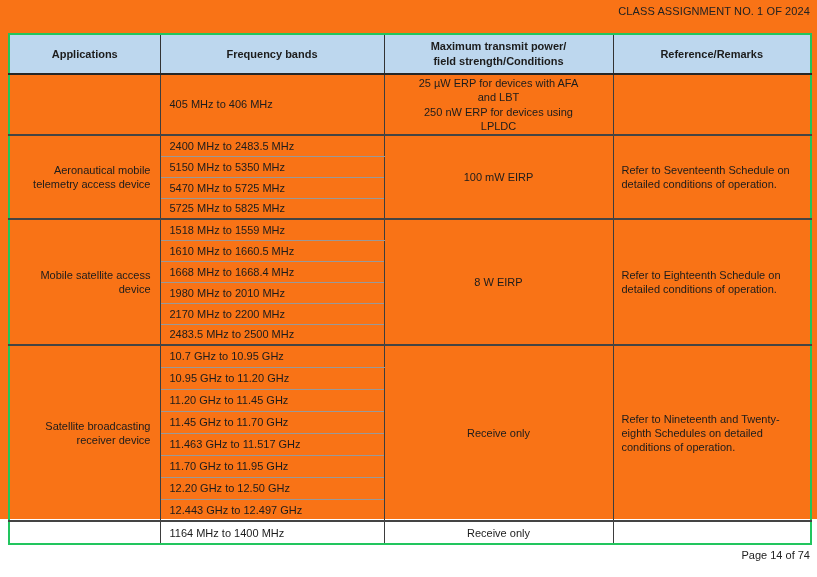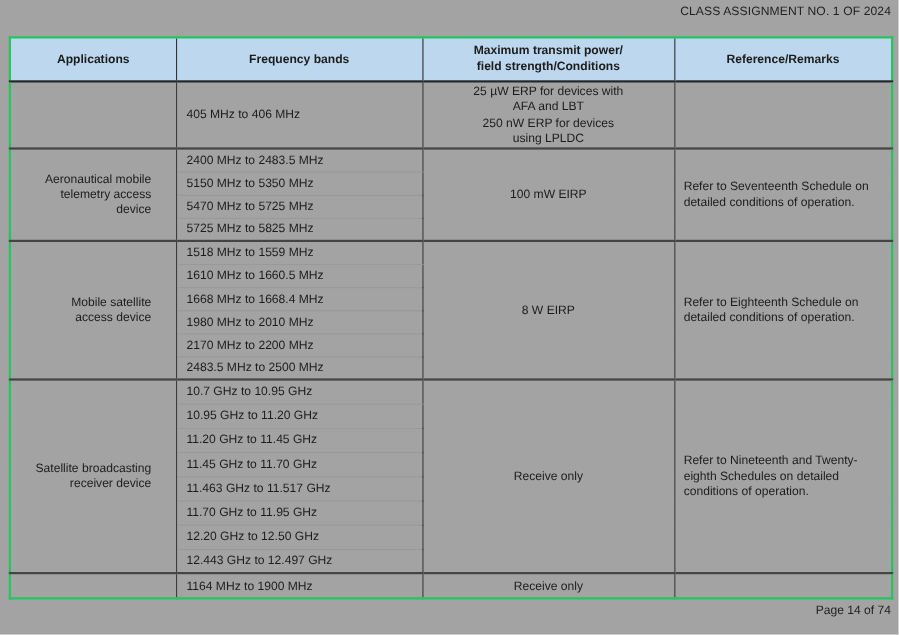--- a/index.html
+++ b/index.html
@@ -3,21 +3,21 @@
 <meta charset="utf-8">
 <style>
   * { margin: 0; padding: 0; box-sizing: border-box; }
   html, body {
     width: 817px; height: 577px;
     background: #ffffff;
     overflow: hidden;
     font-family: "Liberation Sans", sans-serif;
     color: #1c1c1c;
   }
-  .page { position: relative; width: 817px; height: 577px; background: #a3a3a3; }
+  .page { position: relative; width: 817px; height: 519px; background: #f97316; }
 
   .doc-header {
     position: absolute;
     top: 5px; right: 7px;
     font-size: 11px;
     font-weight: 400;
     color: #222;
     letter-spacing: 0.1px;
   }
 
@@ -43,21 +43,21 @@
     white-space: pre-line;
     padding: 2px 4px;
   }
 
   td {
     border-top: 1px solid #999999;
     border-bottom: 1px solid #999999;
     border-left: 1px solid #3d3d3d;
     border-right: 1px solid #3d3d3d;
     vertical-align: middle;
-    padding: 1px 22px;
+    padding: 1px 9px;
     line-height: 1.3;
   }
 
   tr.sec > td { border-top: 2px solid #444444; }
 
   tr.h54 > td { height: 54px; }
   tr.h21 > td { height: 21px; }
   tr.h22 > td { height: 22px; }
   tr.h23 > td { height: 23px; }
 
@@ -170,21 +170,21 @@
       </tr>
       <tr class="h22">
         <td class="band">12.20 GHz to 12.50 GHz</td>
       </tr>
       <tr class="h22">
         <td class="band">12.443 GHz to 12.497 GHz</td>
       </tr>
 
       <tr class="sec h23">
         <td class="app"></td>
-        <td class="band">1164 MHz to 1900 MHz</td>
+        <td class="band">1164 MHz to 1400 MHz</td>
         <td class="power">Receive only</td>
         <td class="remarks"></td>
       </tr>
 
     </tbody>
   </table>
 
   <div class="doc-footer">Page 14 of 74</div>
 
 </div>

